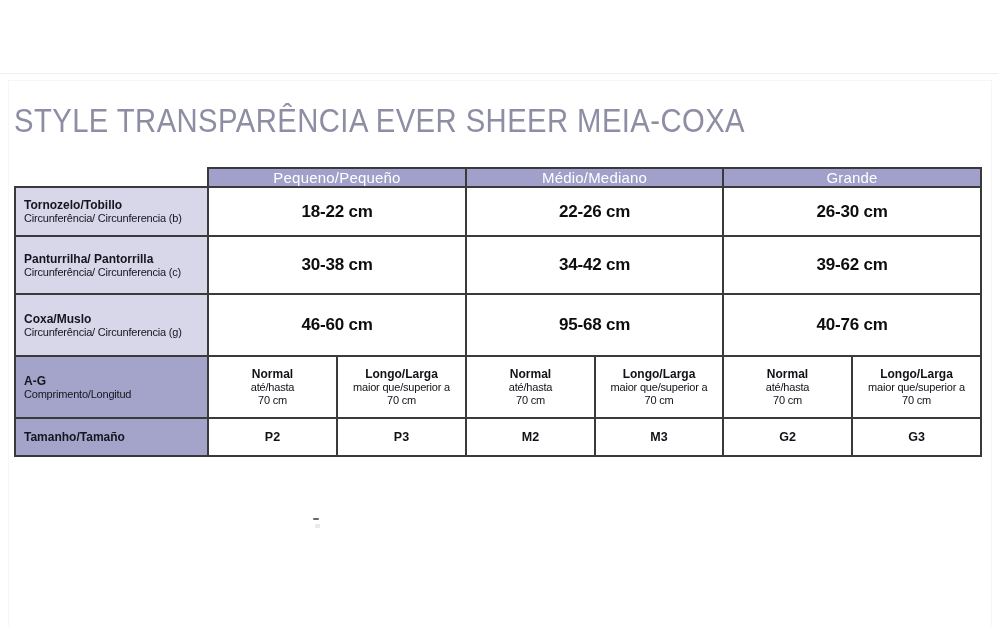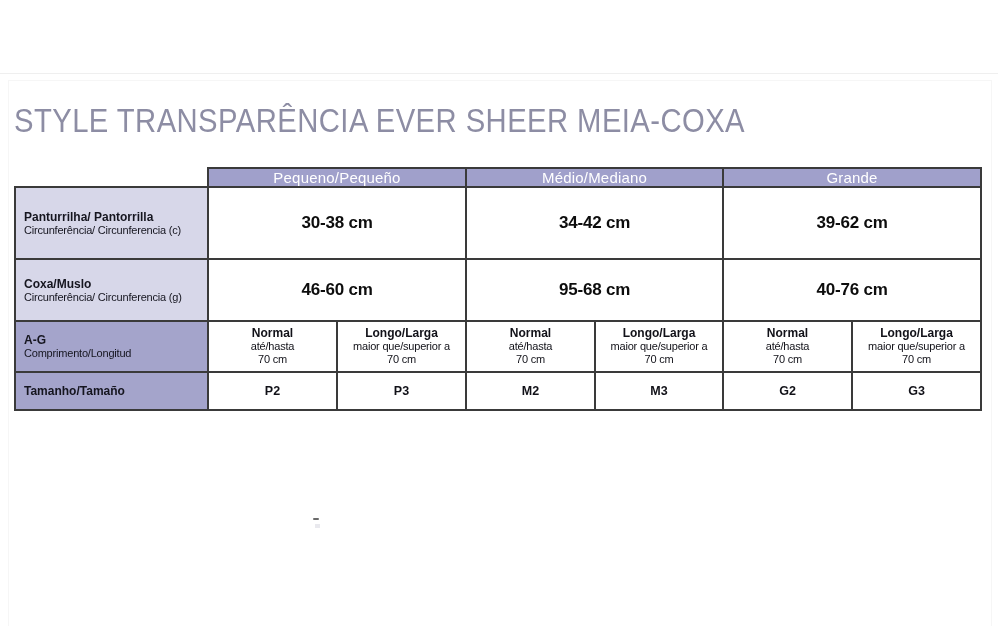--- a/index.html
+++ b/index.html
@@ -30,23 +30,23 @@
   td.row-label.dark{background:#a4a4cb;}
   .lbl-b{font-size:12px;font-weight:700;line-height:14px;white-space:nowrap;}
   .lbl-r{font-size:11px;font-weight:400;line-height:13px;letter-spacing:-0.2px;white-space:nowrap;}
   td.val-cell{background:#ffffff;text-align:center;font-size:17px;font-weight:700;color:#0d0d0d;letter-spacing:-0.2px;}
   td.len-cell{background:#ffffff;text-align:center;color:#111118;padding:2px 0;}
   .len-b{font-size:12px;font-weight:700;line-height:13px;}
   .len-r{font-size:11px;font-weight:400;line-height:13px;letter-spacing:-0.2px;white-space:nowrap;}
   td.tam-cell{background:#ffffff;text-align:center;font-size:12.5px;font-weight:700;color:#111118;}
   tr.rh-head{height:17px;}
   tr.rh-r1{height:49px;}
-  tr.rh-r2{height:72px;}
+  tr.rh-r2{height:58px;}
   tr.rh-r3{height:62px;}
-  tr.rh-r4{height:51px;}
+  tr.rh-r4{height:62px;}
   tr.rh-r5{height:38px;}
   .stray-mark{position:absolute;left:313px;top:518px;width:6px;height:2px;background:#6a6a6a;border-radius:1px;}
   .stray-smudge{position:absolute;left:315px;top:524px;width:5px;height:4px;background:#e9e9ee;}
 </style>
 </head>
 <body>
 
 <div class="top-rule"></div>
 <div class="card"></div>
 
@@ -64,20 +64,29 @@
   </colgroup>
 
   <tbody>
       <tr class="rh-head">
     <td class="corner"></td>
     <td class="size-head" colspan="2">Pequeno/Pequeño</td>
     <td class="size-head" colspan="2">Médio/Mediano</td>
     <td class="size-head" colspan="2">Grande</td>
   </tr>
 
+  <tr class="rh-r1">
+    <td class="row-label">
+      <div class="lbl-b">Tornozelo/Tobillo</div>
+      <div class="lbl-r">Circunferência/ Circunferencia (b)</div>
+    </td>
+    <td class="val-cell" colspan="2">18-22 cm</td>
+    <td class="val-cell" colspan="2">22-26 cm</td>
+    <td class="val-cell" colspan="2">26-30 cm</td>
+  </tr>
 
   <tr class="rh-r2">
     <td class="row-label">
       <div class="lbl-b">Panturrilha/ Pantorrilla</div>
       <div class="lbl-r">Circunferência/ Circunferencia (c)</div>
     </td>
     <td class="val-cell" colspan="2">30-38 cm</td>
     <td class="val-cell" colspan="2">34-42 cm</td>
     <td class="val-cell" colspan="2">39-62 cm</td>
   </tr>

